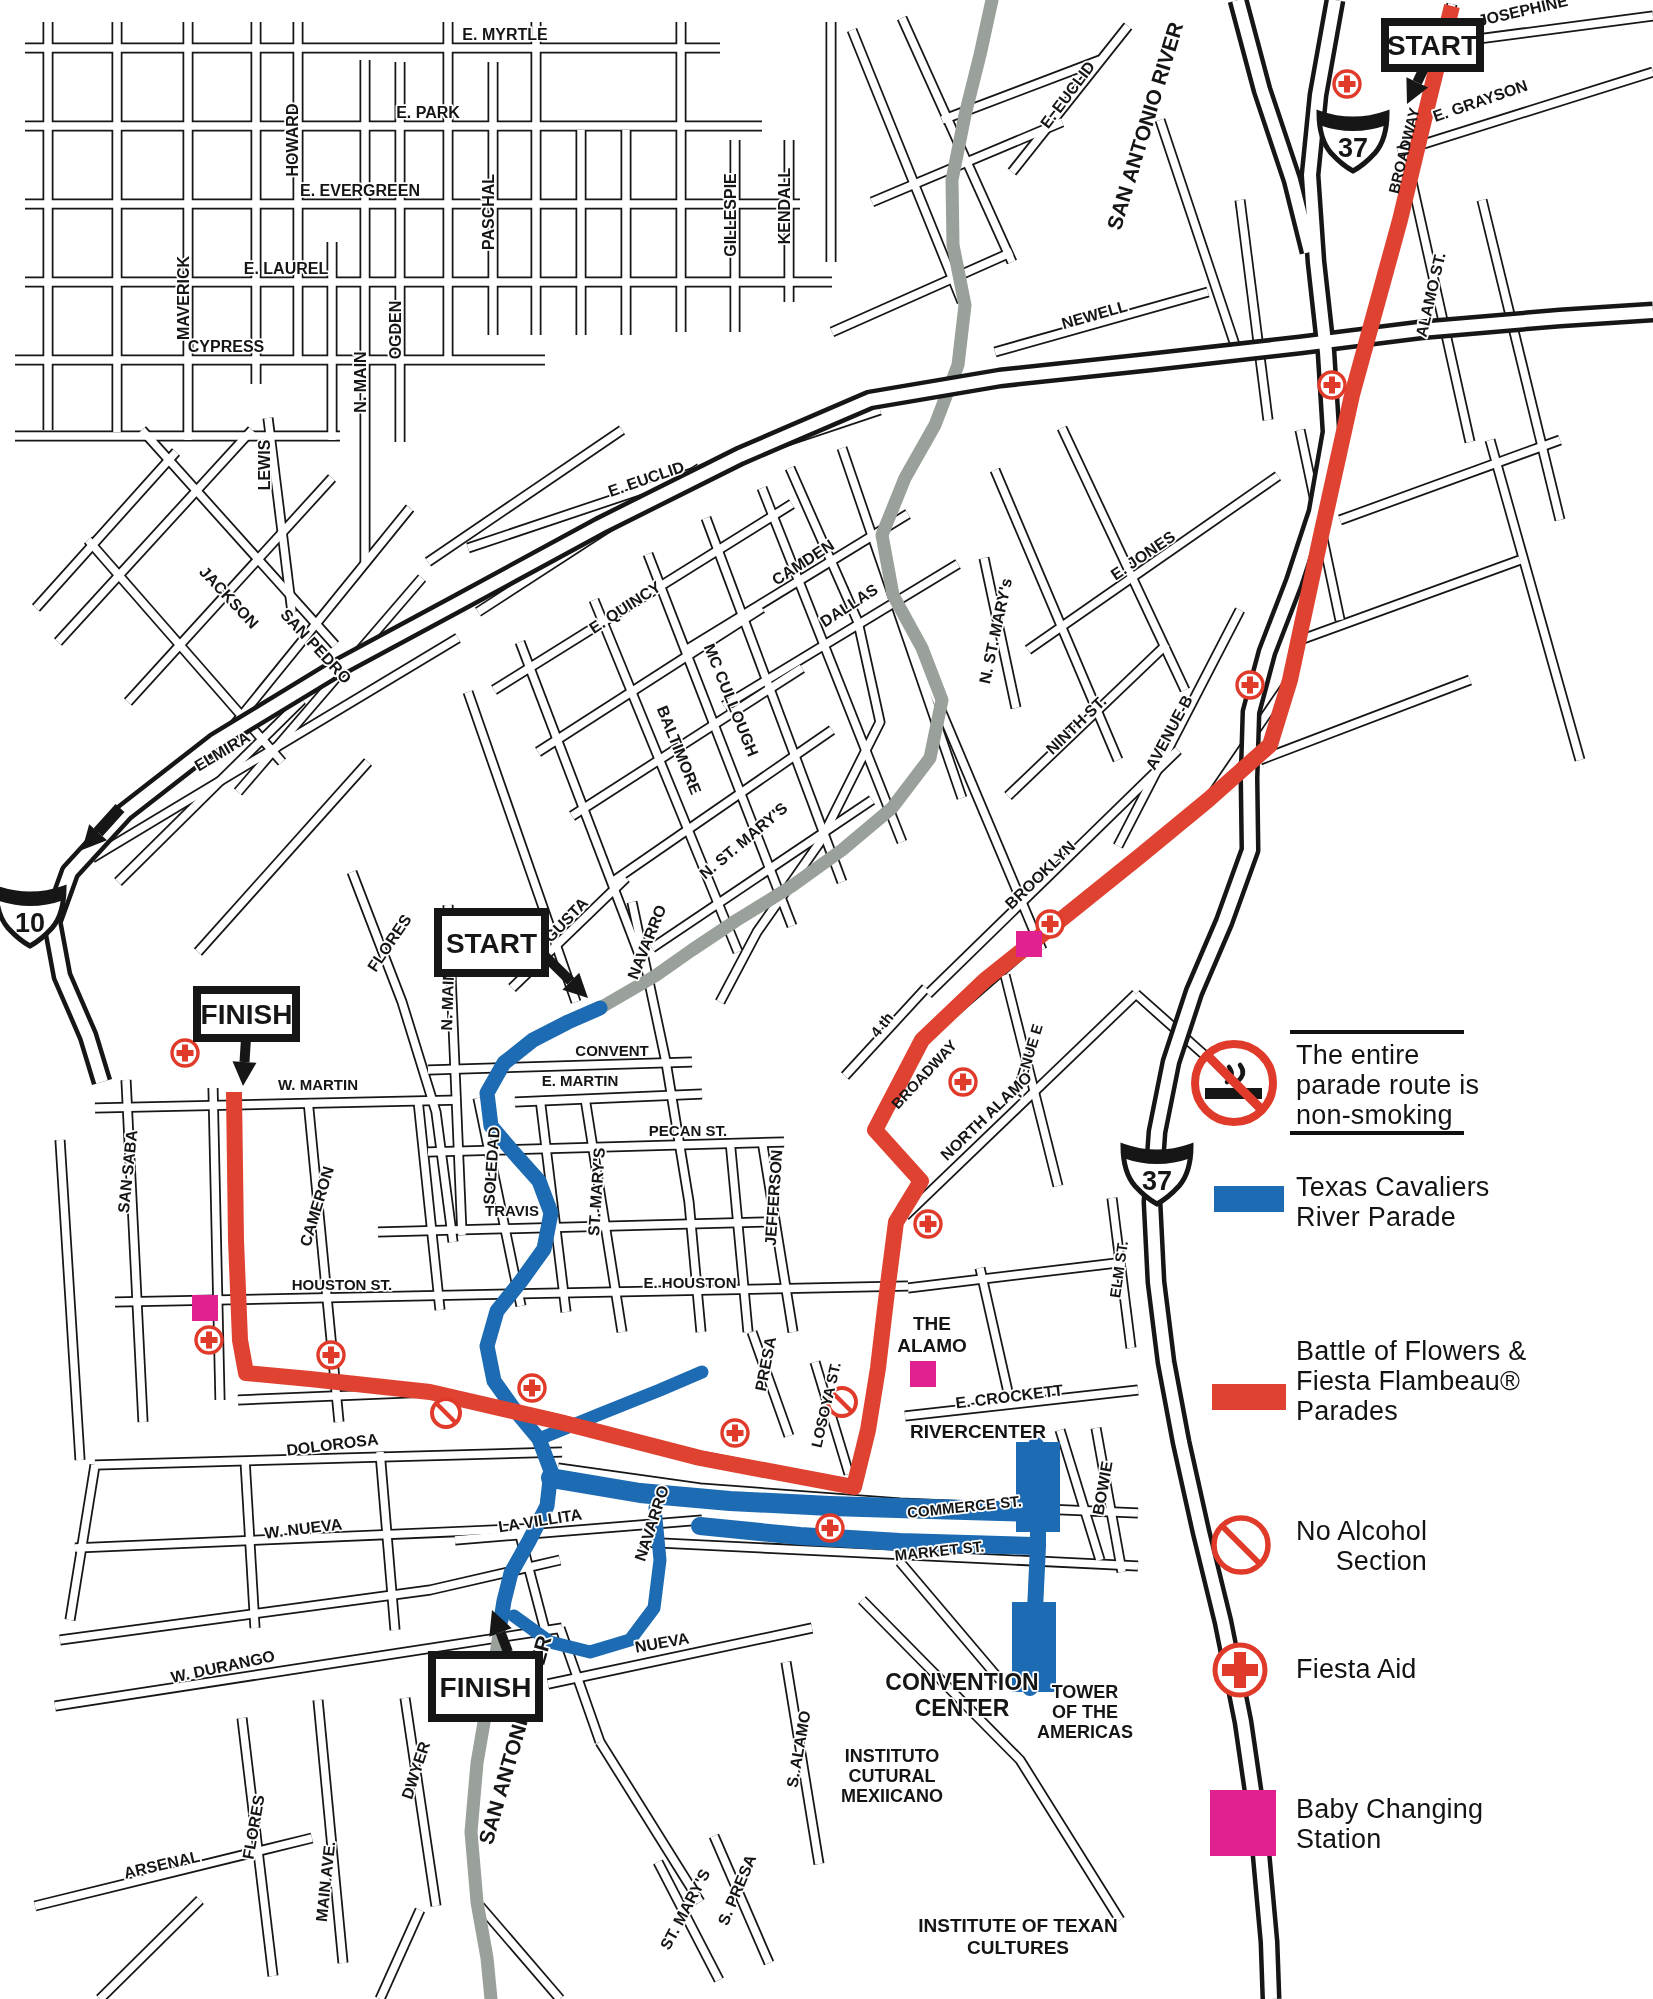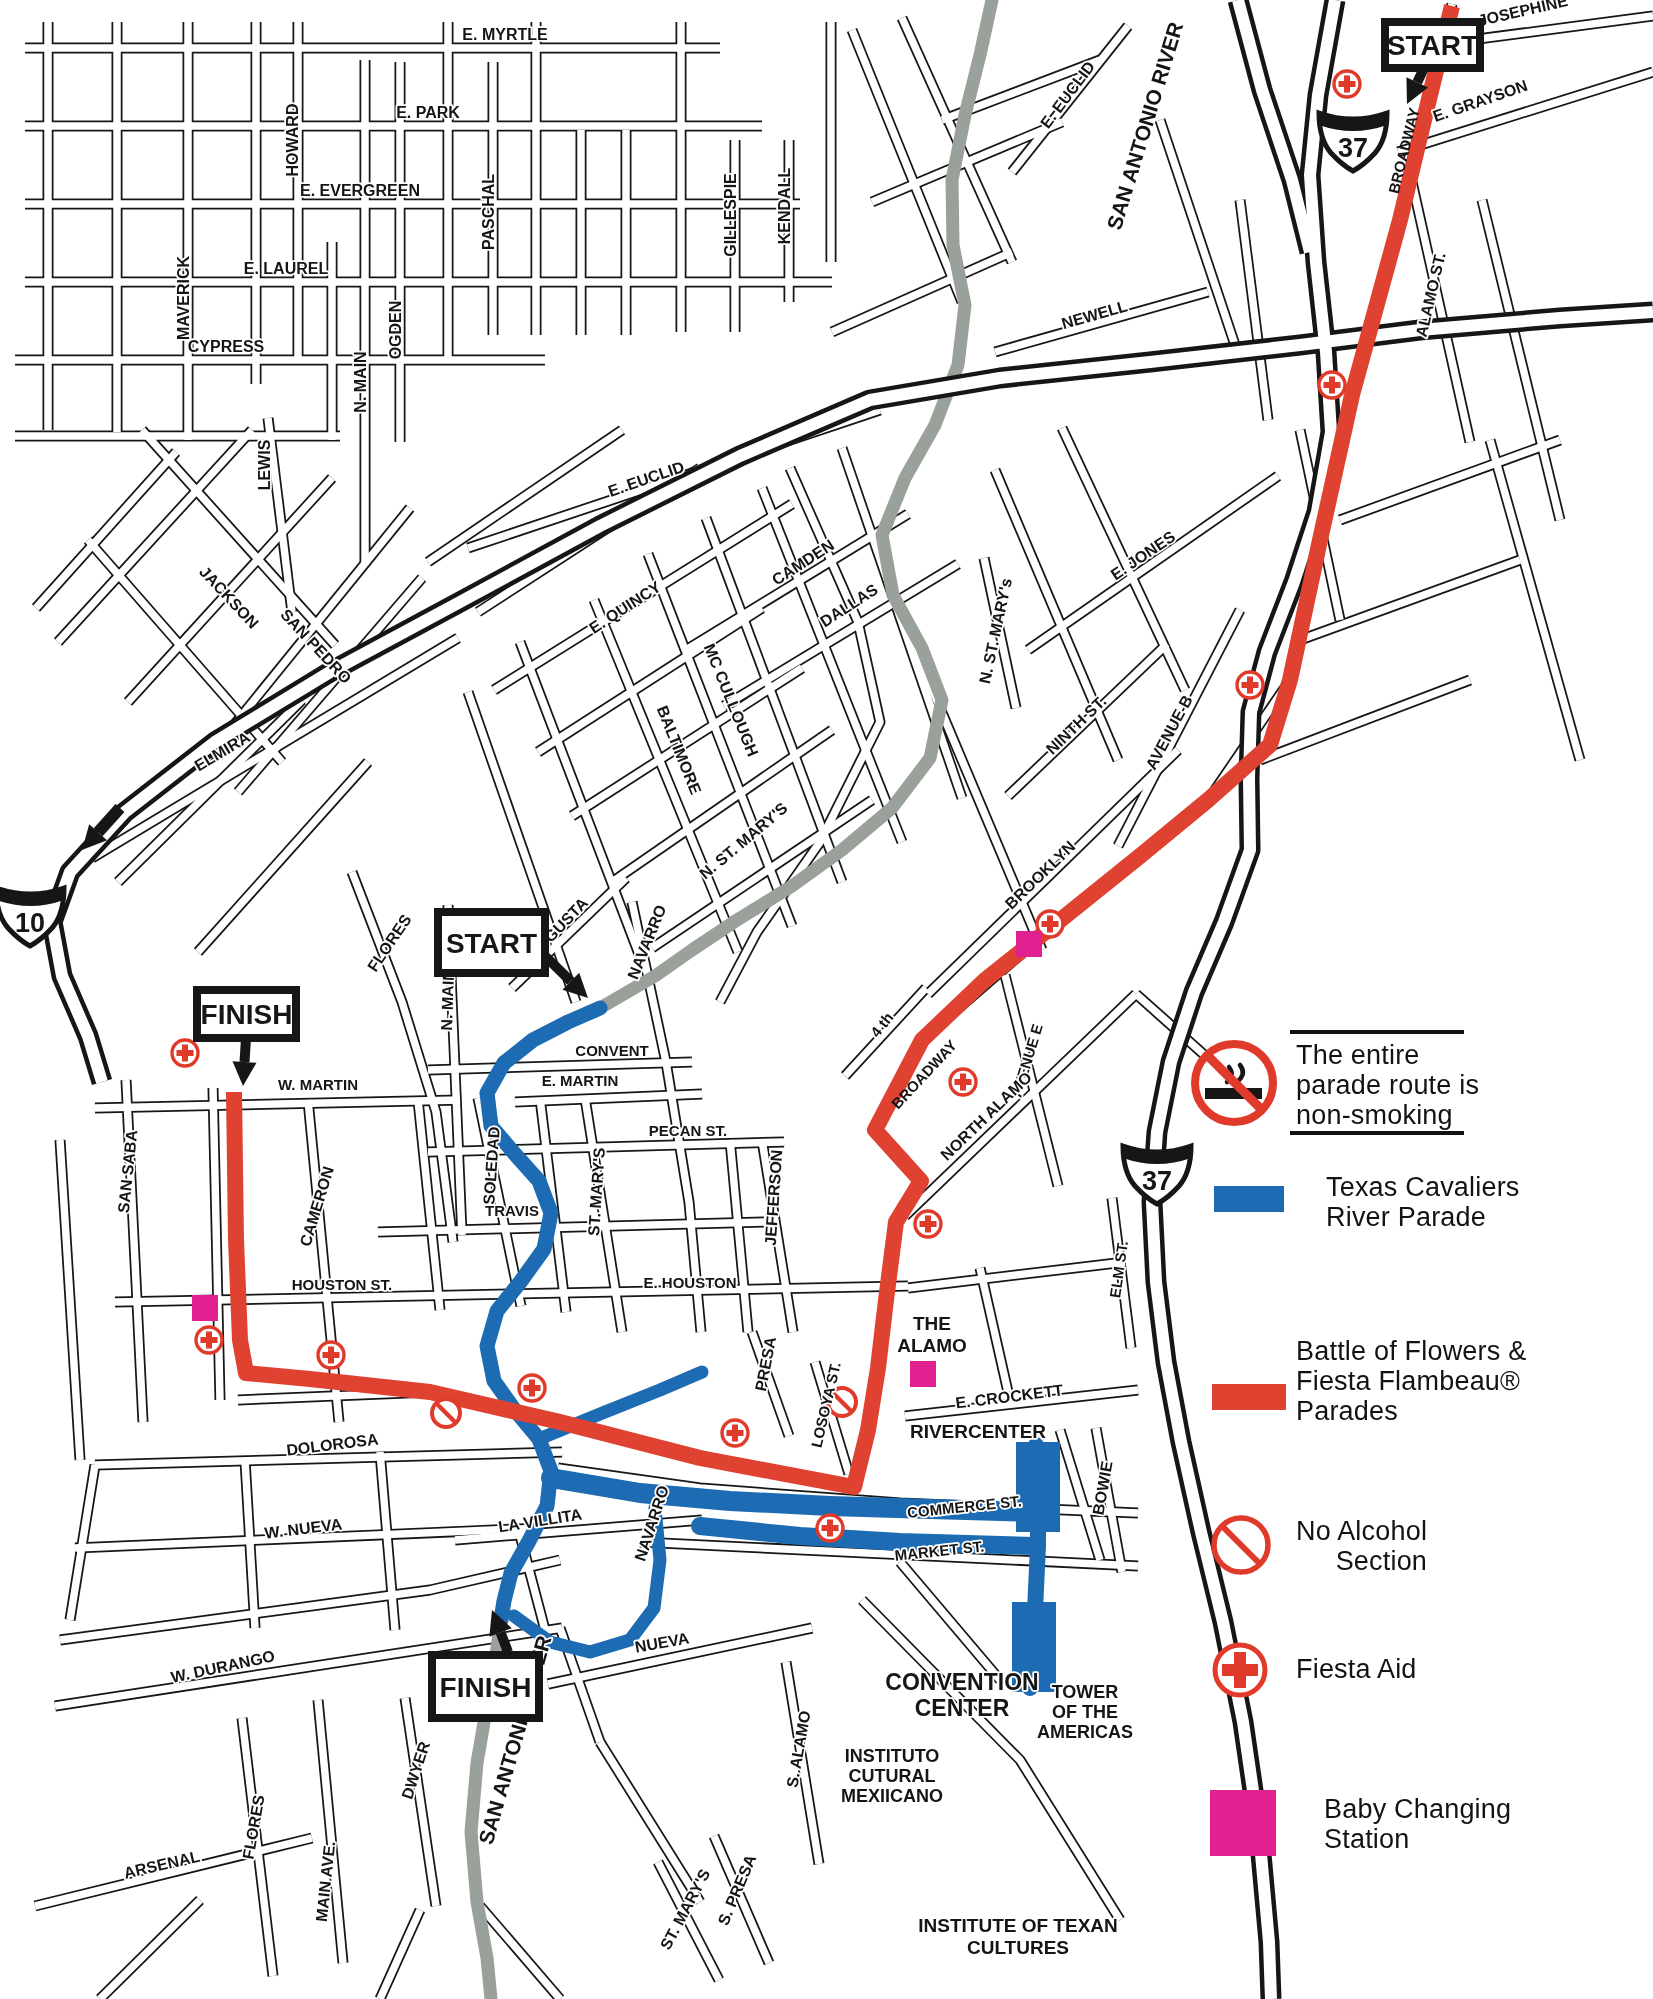--- a/index.html
+++ b/index.html
@@ -541,21 +541,21 @@
       <line x1="21" y1="20" x2="74" y2="73" stroke="#e03a2a" stroke-width="9"></line>
     </svg>
     <div class="lg-text" style="left:1296px;top:1040px;">
       <div>The entire</div>
       <div>parade route is</div>
       <div>non-smoking</div>
     </div>
     <div class="lg-rule" style="left:1290px;top:1131px;width:174px;"></div>
 
     <div class="lg-swatch" style="left:1214px;top:1186px;width:70px;height:26px;background:#1d6bb2;"></div>
-    <div class="lg-text" style="left:1296px;top:1172px;margin-left:30px;">
+    <div class="lg-text" style="left:1296px;top:1172px;">
       <div>Texas Cavaliers</div>
       <div>River Parade</div>
     </div>
 
     <div class="lg-swatch" style="left:1212px;top:1384px;width:74px;height:26px;background:#e04231;"></div>
     <div class="lg-text" style="left:1296px;top:1336px;">
       <div>Battle of Flowers &amp;</div>
       <div>Fiesta Flambeau®</div>
       <div>Parades</div>
     </div>
@@ -572,18 +572,18 @@
     <svg class="lg-icon" style="left:1210px;top:1640px;" width="60" height="60" viewBox="0 0 60 60">
       <circle cx="30" cy="30" r="25" fill="#fff" stroke="#e03a2a" stroke-width="5"></circle>
       <rect x="12" y="24" width="36" height="12" fill="#e03a2a"></rect>
       <rect x="24" y="12" width="12" height="36" fill="#e03a2a"></rect>
     </svg>
     <div class="lg-text" style="left:1296px;top:1654px;">
       <div>Fiesta Aid</div>
     </div>
 
     <div class="lg-swatch" style="left:1210px;top:1790px;width:66px;height:66px;background:#e0218f;"></div>
-    <div class="lg-text" style="left:1296px;top:1794px;margin-left:28px;">
+    <div class="lg-text" style="left:1296px;top:1794px;">
       <div>Baby Changing</div>
       <div>Station</div>
     </div>
   </div>
 </div>
 
 </body></html>

